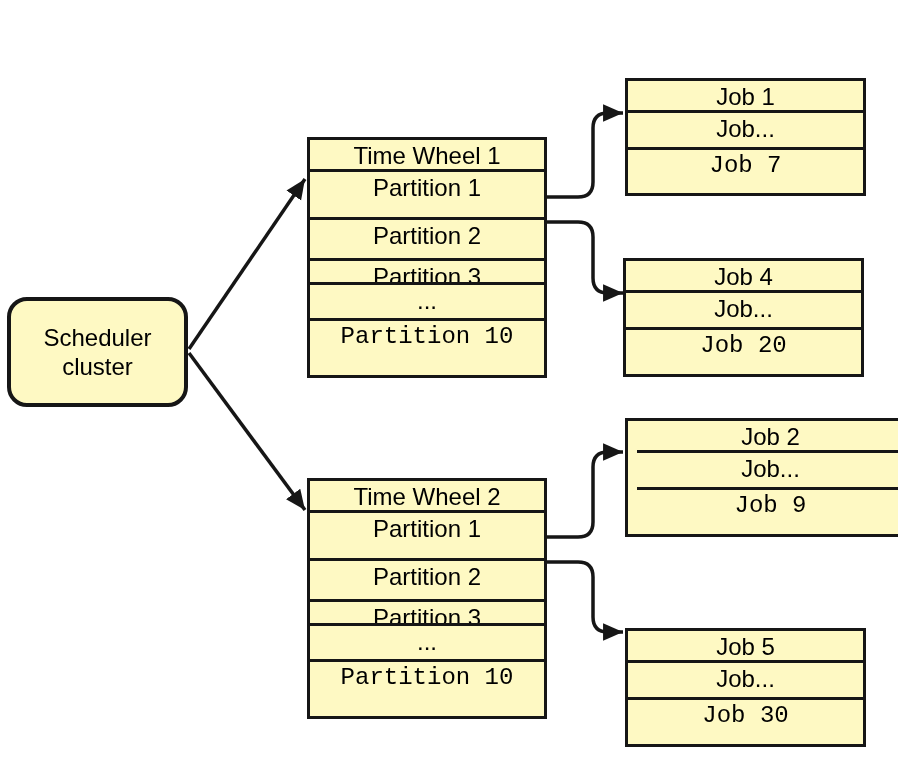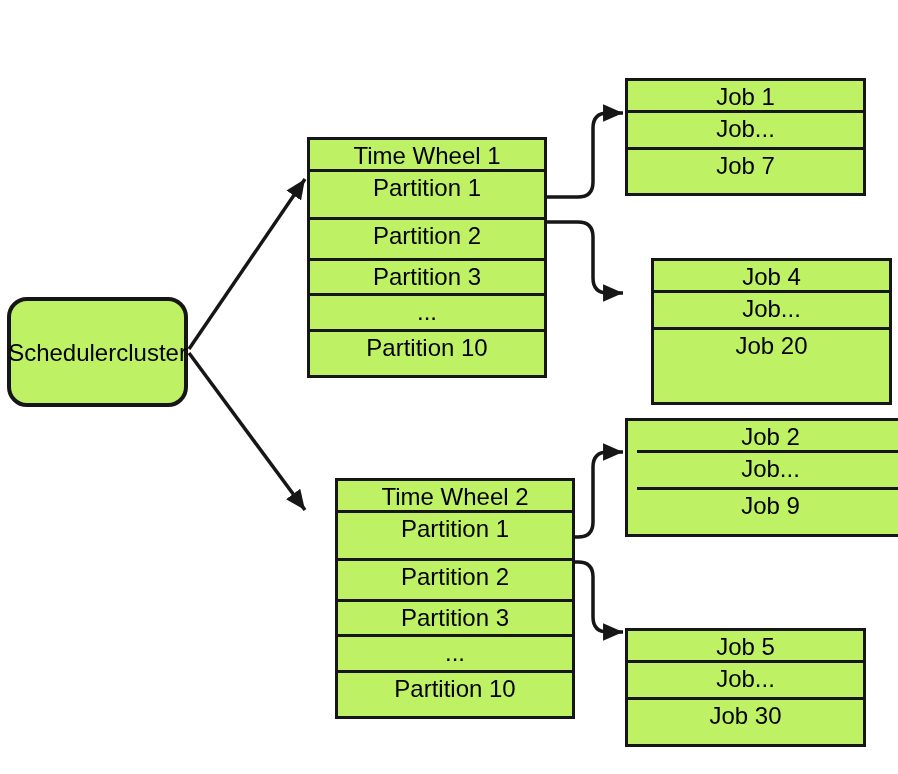--- a/index.html
+++ b/index.html
@@ -11,61 +11,61 @@
   #canvas{
     position:relative;
     width:898px;height:774px;
     background:var(--bg);
     font-family:"Liberation Sans", sans-serif;
     color:var(--text);
     overflow:hidden;
   }
   .node{
     position:absolute;
-    background:#bef264;
+    background:#fef9c3;
     border:3px solid var(--line);
     box-sizing:border-box;
     z-index:2;
   }
   .row{
     box-sizing:border-box;
     border-bottom:3px solid var(--line);
     text-align:center;
     padding-top:2px;
     font-size:24px;
     line-height:28px;
     white-space:nowrap;
     overflow:hidden;
   }
-  .row.last{border-bottom:none;}
+  .row.last{border-bottom:none;font-family:Liberation Mono, monospace;}
   
   .twr-h{height:32px}
   .twr-1{height:48px}
   .twr-2{height:41px}
-  .twr-3{height:35px}
+  .twr-3{height:24px}
   .twr-4{height:36px}
   .twr-5{height:35px}
   
   .jr-1{height:32px}
   .jr-2{height:37px}
   .jr-3{height:43px}
   
   .scheduler{
     left:7px;top:297px;width:181px;height:110px;
     border-width:4px;
     border-radius:20px;
-    display:flex;flex-direction:row;
+    display:flex;flex-direction:column;
     align-items:center;justify-content:center;
     font-size:24px;line-height:29px;
   }
   
   .tw1{left:307px;top:137px;width:240px;height:241px;}
-  .tw2{left:307px;top:478px;width:240px;height:241px;margin-left:28px;}
+  .tw2{left:307px;top:478px;width:240px;height:241px;}
   .job1{left:625px;top:78px;width:241px;height:118px;}
-  .job2{left:651px;top:258px;width:241px;height:147px;}
+  .job2{left:623px;top:258px;width:241px;height:119px;}
   .job3{left:625px;top:418px;width:282px;height:119px;padding-left:9px;}
   .job4{left:625px;top:628px;width:241px;height:119px;}
   
   .wires{
     position:absolute;left:0;top:0;width:898px;height:774px;
     z-index:1;
   }
   .wires path{
     fill:none;
     stroke:var(--line);

